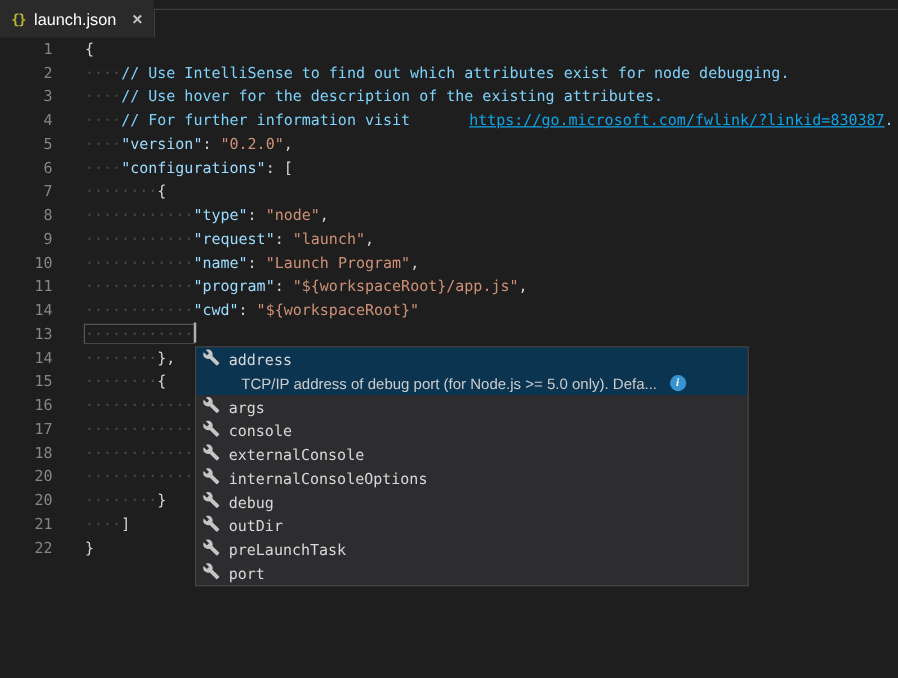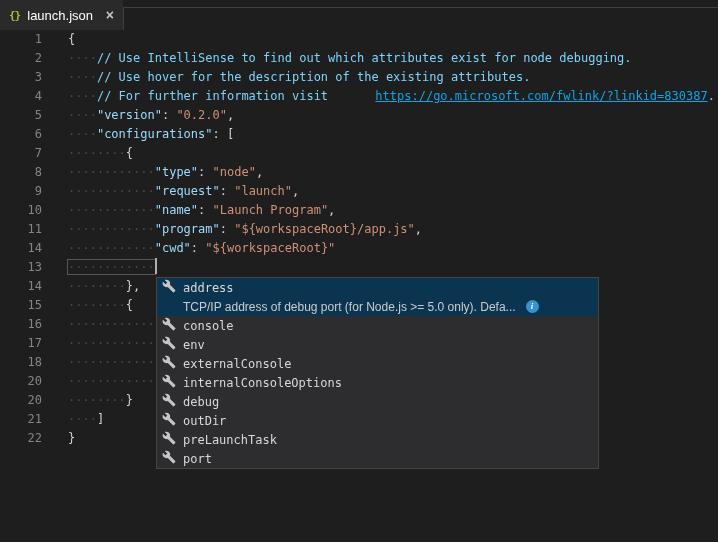--- a/index.html
+++ b/index.html
@@ -36,21 +36,21 @@
   .cursor{display:inline-block;width:2px;height:16px;background:#aeafad;vertical-align:text-bottom;margin-left:0px;}
   
   .suggest{
     position:absolute;left:156px;top:277px;width:443px;box-sizing:border-box;
     background:#2d2d30;border:1px solid #454545;color:#d4d4d4;z-index:5;
   }
   .srow{height:19px;line-height:19px;display:flex;align-items:center;padding-left:5px;box-sizing:border-box;cursor:pointer;}
   .srow .wrench{width:14px;height:14px;margin-right:7px;flex:none;}
   .srow .lbl{font:12px "DejaVu Sans Mono",monospace;color:#d8d8d8;}
   .sel-block{background:#0b3450;}
-  .desc-row{padding-left:26px;}
+  .desc-row{padding-left:36px;}
   .desc{font:12px "Liberation Sans",sans-serif;color:#cccccc;white-space:nowrap;}
   .info-icon{
     display:inline-block;width:13px;height:13px;border-radius:50%;background:#3794d1;
     color:#ffffff;font:italic bold 9px "Liberation Serif",serif;text-align:center;line-height:13px;
     margin-left:10px;flex:none;cursor:pointer;
   }
 </style>
 </head>
 <body>
 
@@ -105,29 +105,29 @@
       <span class="info-icon">i</span>
     </div>
   </div>
   <div>
       <div class="srow">
         <span>
   <svg class="wrench" viewBox="0 0 24 24" xmlns="http://www.w3.org/2000/svg">
     <path fill="#c5c5c5" d="M22.7 19l-9.1-9.1c.9-2.3.4-5-1.5-6.9-2-2-5-2.4-7.4-1.3L9 6 6 9 1.6 4.7C.4 7.1.9 10.1 2.9 12.1c1.9 1.9 4.6 2.4 6.9 1.5l9.1 9.1c.4.4 1 .4 1.4 0l2.3-2.3c.5-.4.5-1.1.1-1.4z"></path>
   </svg>
 </span>
-        <span class="lbl">console</span>
+        <span class="lbl">args</span>
       </div>
       <div class="srow">
         <span>
   <svg class="wrench" viewBox="0 0 24 24" xmlns="http://www.w3.org/2000/svg">
     <path fill="#c5c5c5" d="M22.7 19l-9.1-9.1c.9-2.3.4-5-1.5-6.9-2-2-5-2.4-7.4-1.3L9 6 6 9 1.6 4.7C.4 7.1.9 10.1 2.9 12.1c1.9 1.9 4.6 2.4 6.9 1.5l9.1 9.1c.4.4 1 .4 1.4 0l2.3-2.3c.5-.4.5-1.1.1-1.4z"></path>
   </svg>
 </span>
-        <span class="lbl">env</span>
+        <span class="lbl">console</span>
       </div>
       <div class="srow">
         <span>
   <svg class="wrench" viewBox="0 0 24 24" xmlns="http://www.w3.org/2000/svg">
     <path fill="#c5c5c5" d="M22.7 19l-9.1-9.1c.9-2.3.4-5-1.5-6.9-2-2-5-2.4-7.4-1.3L9 6 6 9 1.6 4.7C.4 7.1.9 10.1 2.9 12.1c1.9 1.9 4.6 2.4 6.9 1.5l9.1 9.1c.4.4 1 .4 1.4 0l2.3-2.3c.5-.4.5-1.1.1-1.4z"></path>
   </svg>
 </span>
         <span class="lbl">externalConsole</span>
       </div>
       <div class="srow">

